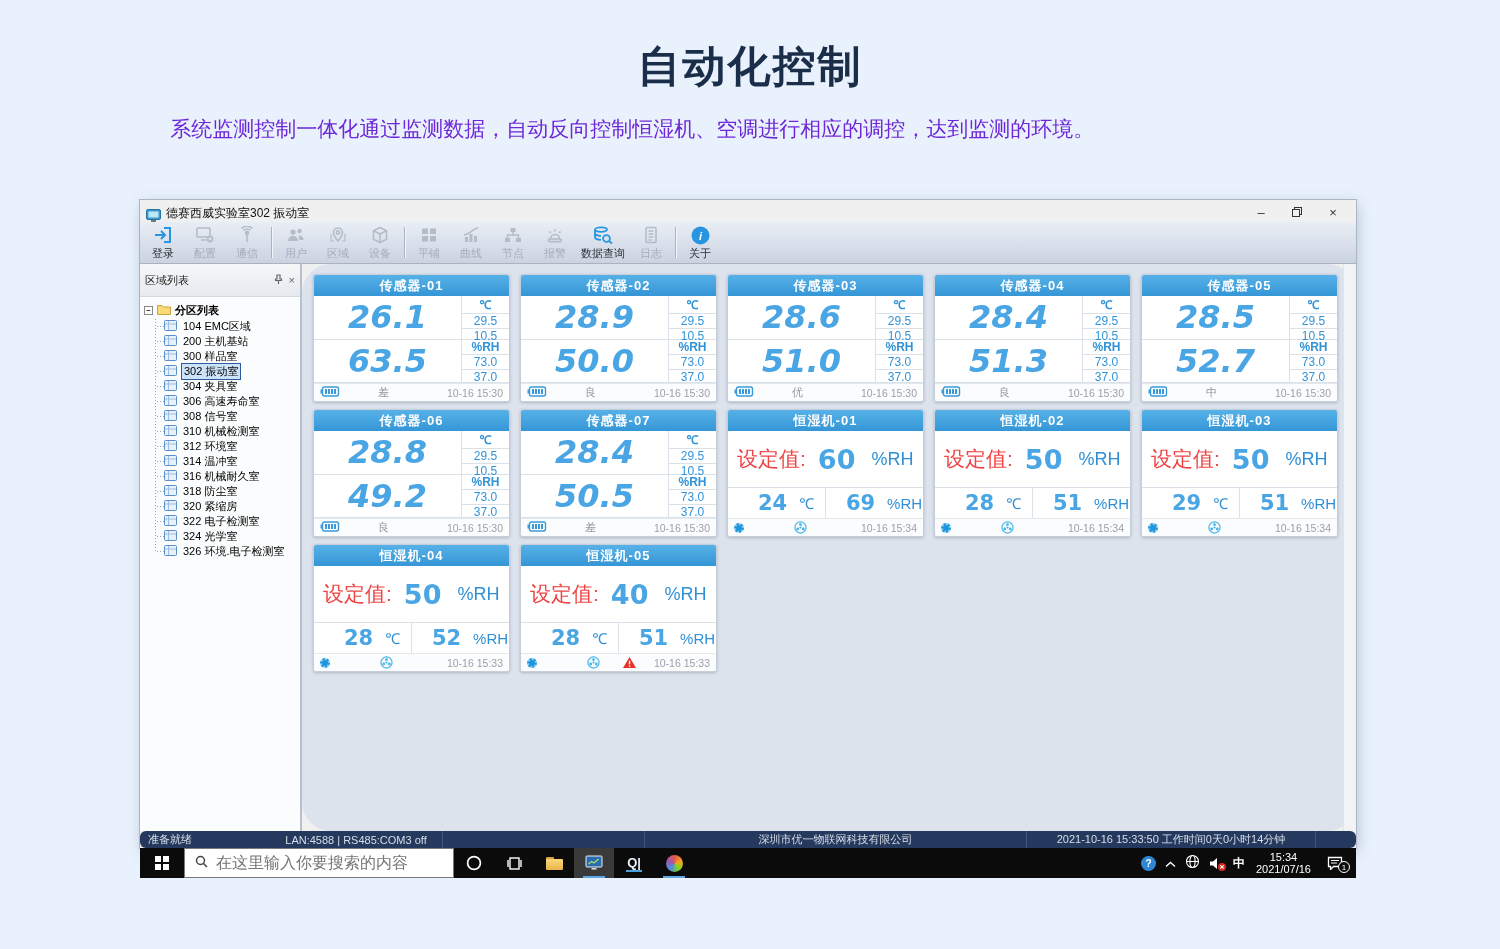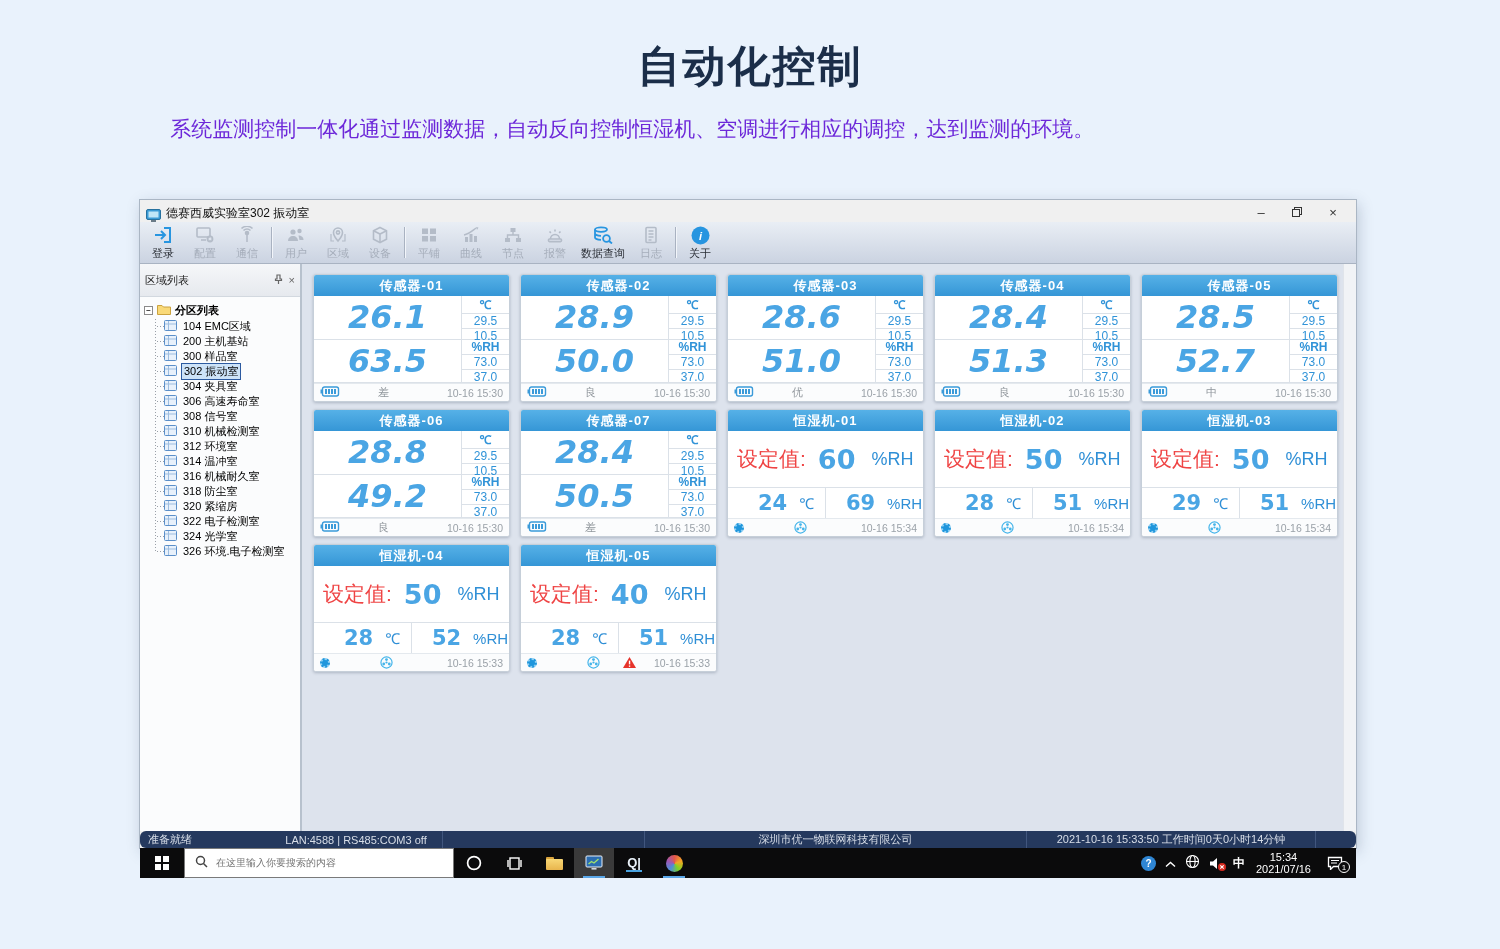--- a/index.html
+++ b/index.html
@@ -52,21 +52,21 @@
   .tree-children { position:relative; margin-left:8px; padding-left:2px; }
   .tree-children::before { content:""; position:absolute; left:3px; top:0; bottom:8px; width:1px;
     background-image:linear-gradient(#9aa0a8 1px, transparent 1px); background-size:1px 3px; }
   .tree-item { display:flex; align-items:center; gap:4px; height:15px; position:relative; padding-left:10px; }
   .tree-item::before { content:""; position:absolute; left:3px; top:7px; width:8px; height:1px;
     background-image:linear-gradient(to right,#9aa0a8 1px, transparent 1px); background-size:3px 1px; }
   .tree-item .lbl { padding:0 2px; white-space:nowrap; }
   .tree-item .lbl.sel { border:1px solid #2c5aa0; background:#cde3f8; }
 
   
-  .main { flex:1; background:#dde3ed; position:relative; padding:10px 0 0 11px; min-width:0; }
+  .main { flex:1; background:#dde3ed; position:relative; padding:10px 0 0 11px; min-width:0;border-radius:29px; }
   .scrolltrack { position:absolute; right:0; top:0; bottom:0; width:13px; background:#f1f3f6; border-left:1px solid #e0e4ea; }
   .grid { display:grid; grid-template-columns:repeat(5,197px); grid-auto-rows:128px; gap:7px 10px; }
 
   .card { background:#fff; border:1px solid #c6cfd9; border-radius:3px; overflow:hidden;
     display:flex; flex-direction:column; box-shadow:0 1px 3px rgba(50,70,95,.28); }
   .card-h { height:21px; flex:0 0 auto; background:linear-gradient(#56b1e7,#3596d6); color:#fff;
     font-weight:bold; font-size:13px; display:flex; align-items:center; justify-content:center; letter-spacing:1px; }
   .s-half { flex:1; display:flex; border-bottom:1px solid #dbe1e8; min-height:0; }
   .big { flex:1; display:flex; align-items:center; justify-content:center; font-size:32px;
     font-weight:bold; color:#4aa5e4; font-family:"DejaVu Sans",sans-serif;font-style:italic; }
@@ -104,22 +104,22 @@
   .sb6 { width:41px; border-left:1px solid #41567e; }
 
   
   .taskbar { position:absolute; left:140px; top:848px; width:1216px; height:30px; background:#0b0b0c;
     display:flex; align-items:stretch; color:#fff; }
   .tb-win { width:44px; display:flex; align-items:center; justify-content:center; }
   .winlogo { width:14px; height:14px; display:grid; grid-template-columns:6px 6px; grid-template-rows:6px 6px; gap:2px; }
   .winlogo span { background:#fff; }
   .tb-search { width:270px; background:#fff; display:flex; align-items:center; gap:8px; padding:0 10px;
     border:1px solid #7a7a7a; }
-  .tb-search input { border:none; outline:none; flex:1; font-size:10px; color:#333;
-    font-family:Liberation Mono, monospace; background:transparent; }
+  .tb-search input { border:none; outline:none; flex:1; font-size:16px; color:#333;
+    font-family:Liberation Sans, sans-serif; background:transparent; }
   .tb-ic { width:40px; display:flex; align-items:center; justify-content:center; position:relative; }
   .tb-ic.active { background:#3a3a3a; }
   .runline { position:absolute; bottom:0; left:9px; right:9px; height:2px; background:#5aa7e8; }
   .folder-ic { width:17px; height:13px; position:relative; }
   .folder-ic::before { content:""; position:absolute; left:0; top:0; width:8px; height:4px;
     background:#d9a33c; border-radius:1px 1px 0 0; }
   .folder-ic::after { content:""; position:absolute; left:0; top:2px; width:17px; height:11px;
     background:linear-gradient(#f8d775,#e8b54d); border-radius:1px; }
   .color-app { width:17px; height:17px; border-radius:50%;
     background:conic-gradient(#e2574c,#f5a623,#7ed321,#4a90d9,#9b59b6,#e2574c); }

